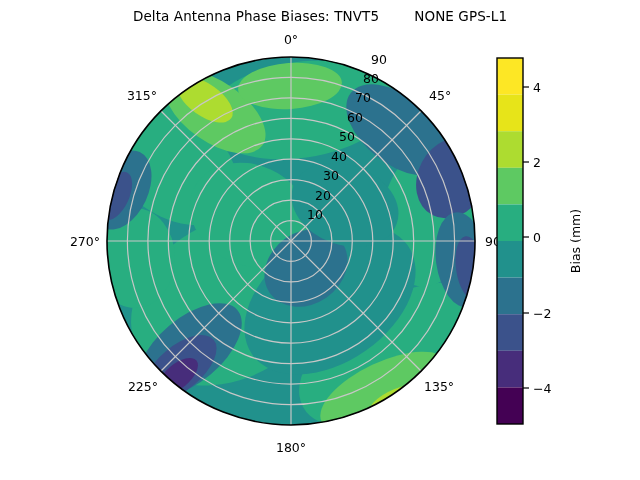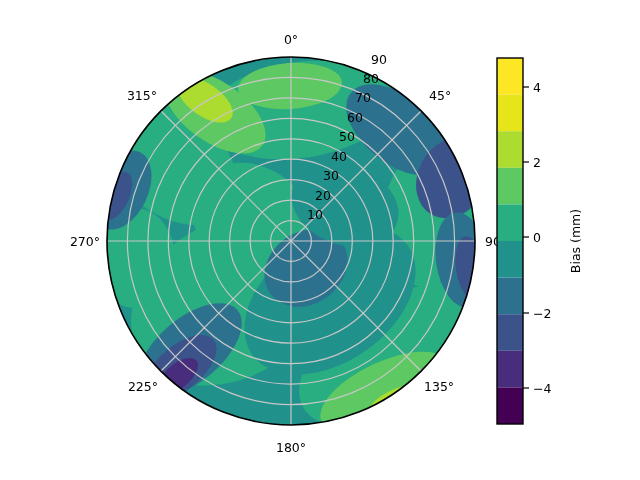--- a/index.html
+++ b/index.html
@@ -12,20 +12,21 @@
   text{font-family:"DejaVu Sans","Liberation Sans",sans-serif;fill:#000;}
   .ang{font-size:12.5px;}
   .rad{font-size:12.5px;}
   .cbtk{font-size:12.5px;}
   .cblbl{font-size:12.5px;}
 </style>
 </head>
 <body>
 <div id="root">
 
+<div class="ttl">Delta Antenna Phase Biases: TNVT5        NONE GPS-L1</div>
 
 <svg width="640" height="480" viewBox="0 0 640 480">
   <defs>
     <clipPath id="diskclip">
           <circle cx="291" cy="241" r="184"></circle>
         </clipPath>
   </defs>
 
   <g clip-path="url(#diskclip)">
     <rect x="105" y="55" width="372" height="372" fill="#21918c"></rect>

